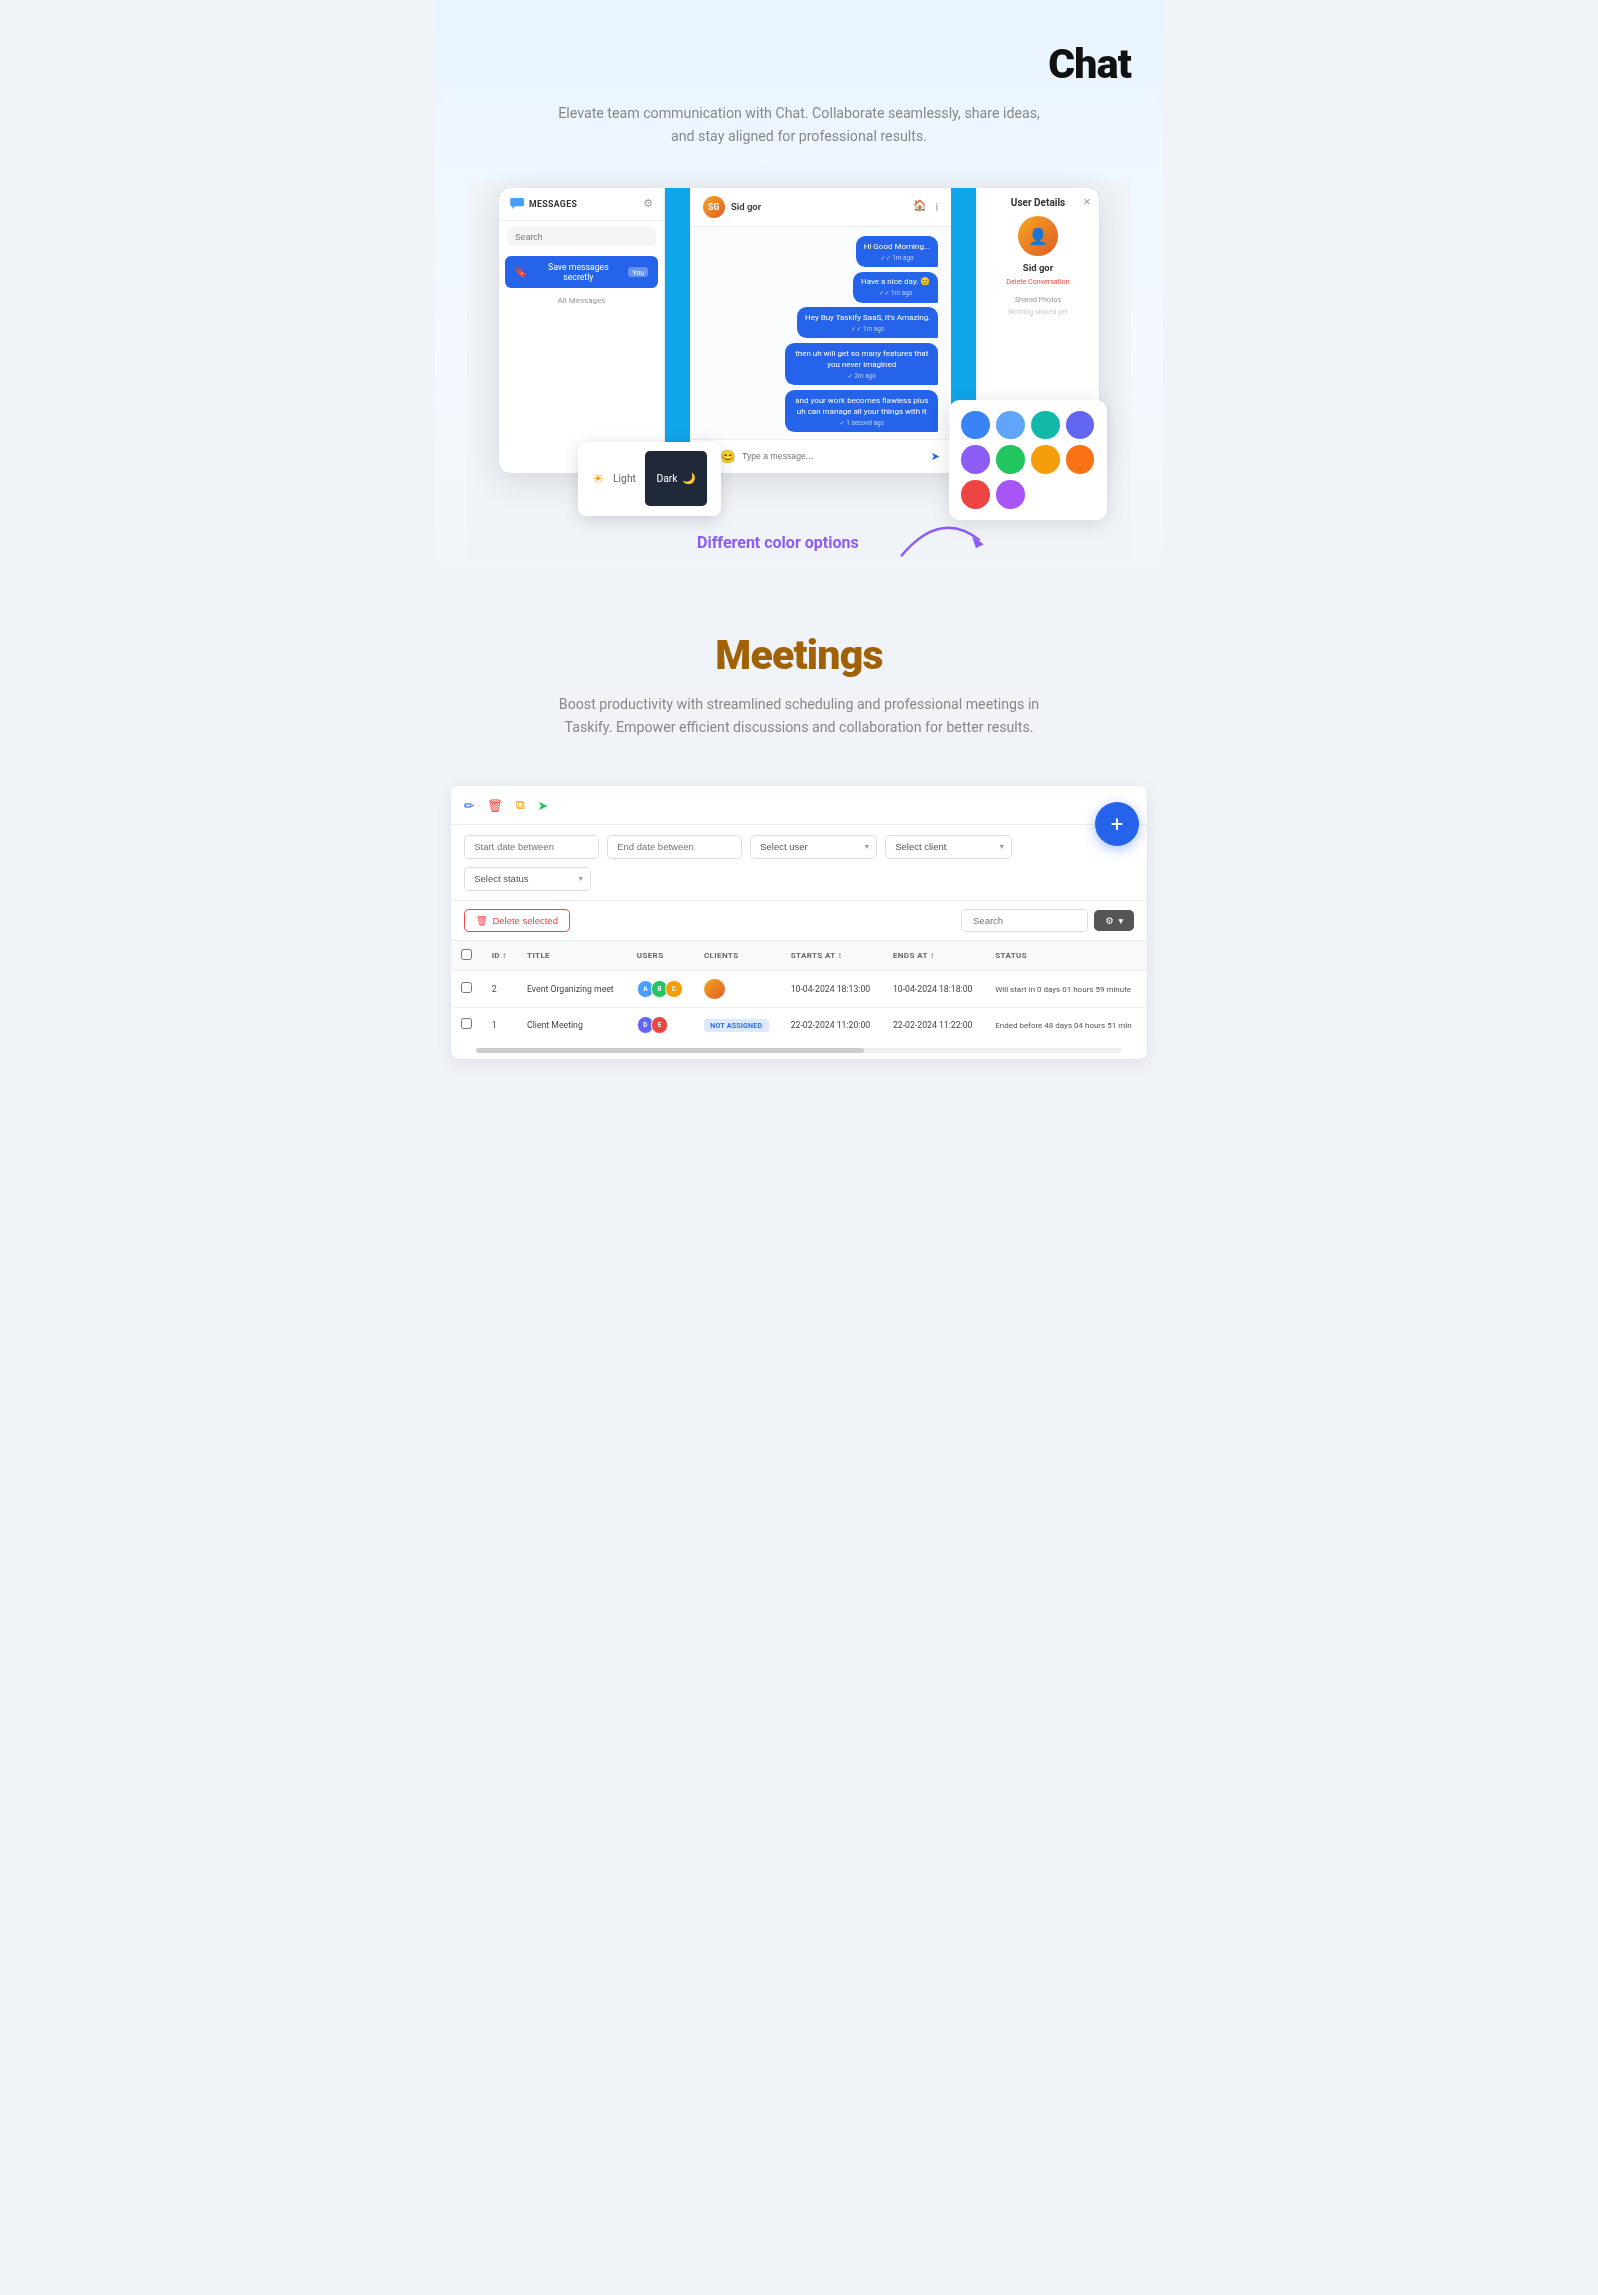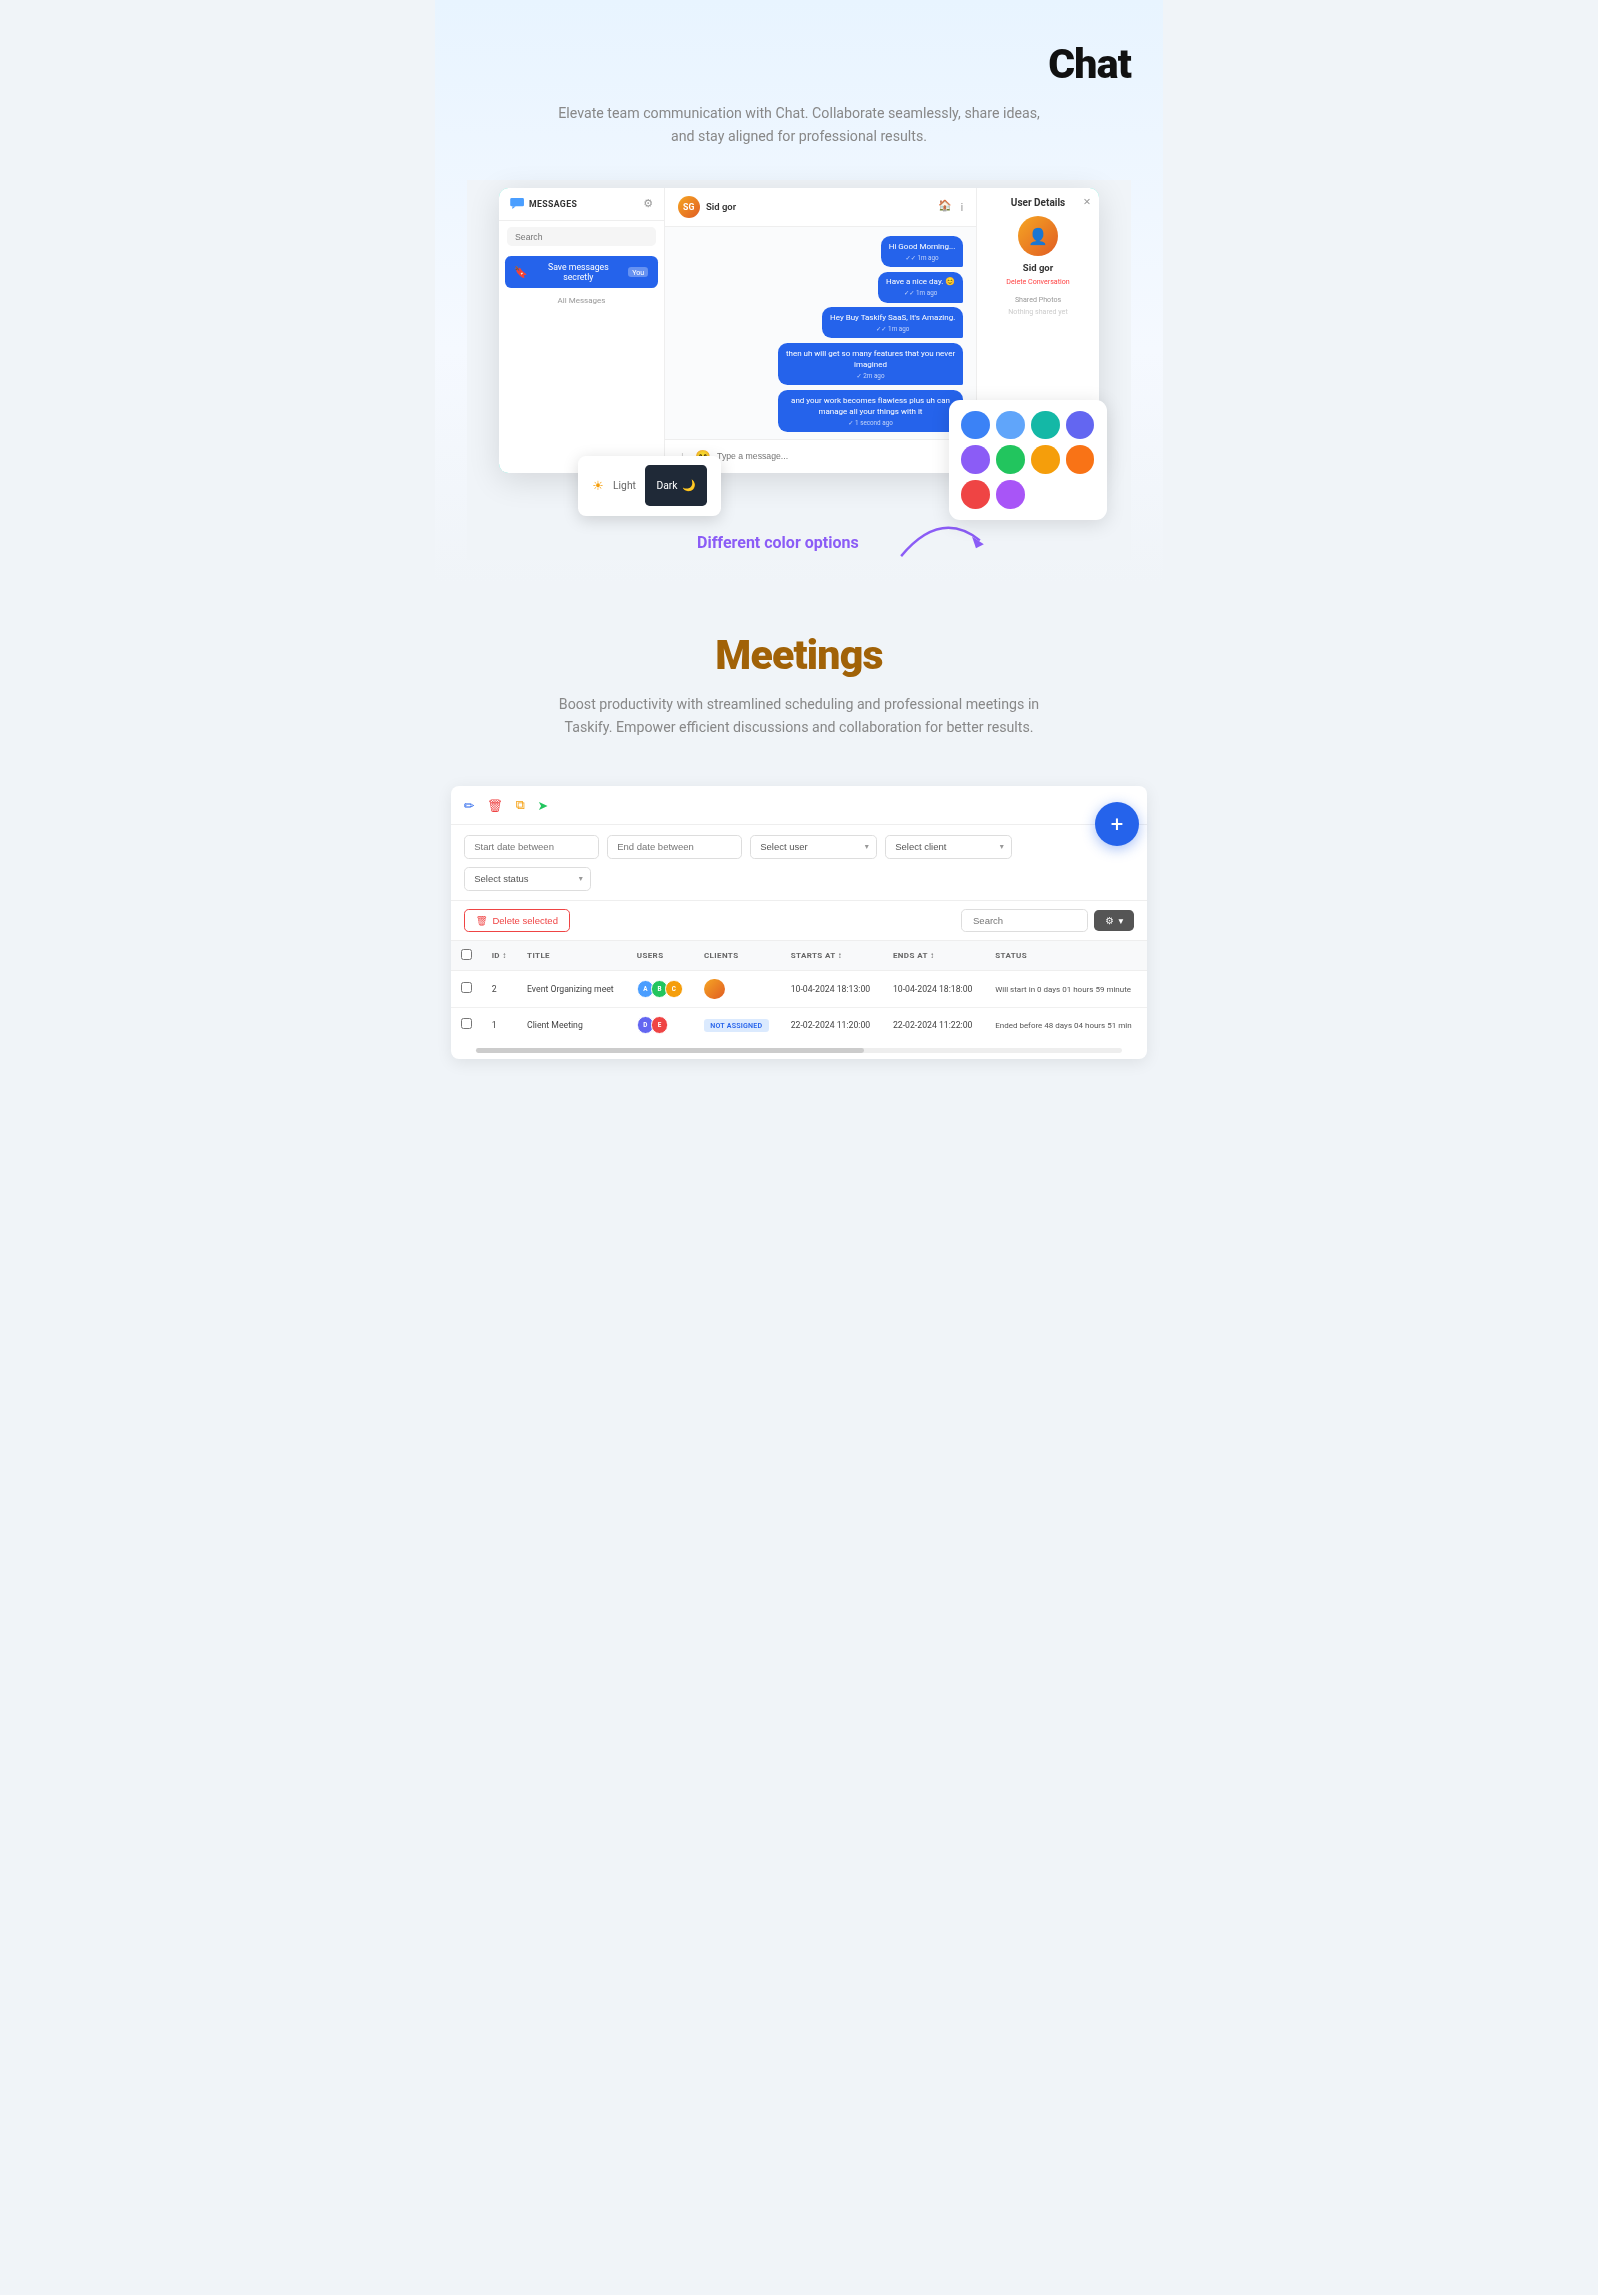--- a/index.html
+++ b/index.html
@@ -32,27 +32,28 @@
       line-height: 1.6;
     }
 
     
     .chat-mockup-wrapper {
       background: #f0f4f8;
       padding: 8px 32px 0;
       position: relative;
     }
     .chat-app {
-      background: #5eead4;
+      background: #0ea5e9;
       border-radius: 9.5px;
       box-shadow: 0 6.3px 32px rgba(0,0,0,0.12);
       display: flex;
       height: 285px;
       overflow: hidden;
       position: relative;
+      gap: 25px;
     }
 
     
     .chat-sidebar {
       width: 166px;
       background: #fff;
       border-right: 0.8px solid #eee;
       display: flex;
       flex-direction: column;
       flex-shrink: 0;
@@ -300,21 +301,21 @@
       color: #f59e0b;
     }
     .theme-light-label {
       font-size: 10.3px;
       color: #666;
     }
     .theme-dark-btn {
       background: #1f2937;
       color: #fff;
       border-radius: 4.7px;
-      padding: 14px 11px;
+      padding: 21px 11px;
       font-size: 10.3px;
       display: flex;
       align-items: center;
       gap: 4.7px;
     }
     .theme-moon-icon {
       font-size: 11px;
     }
 
     

